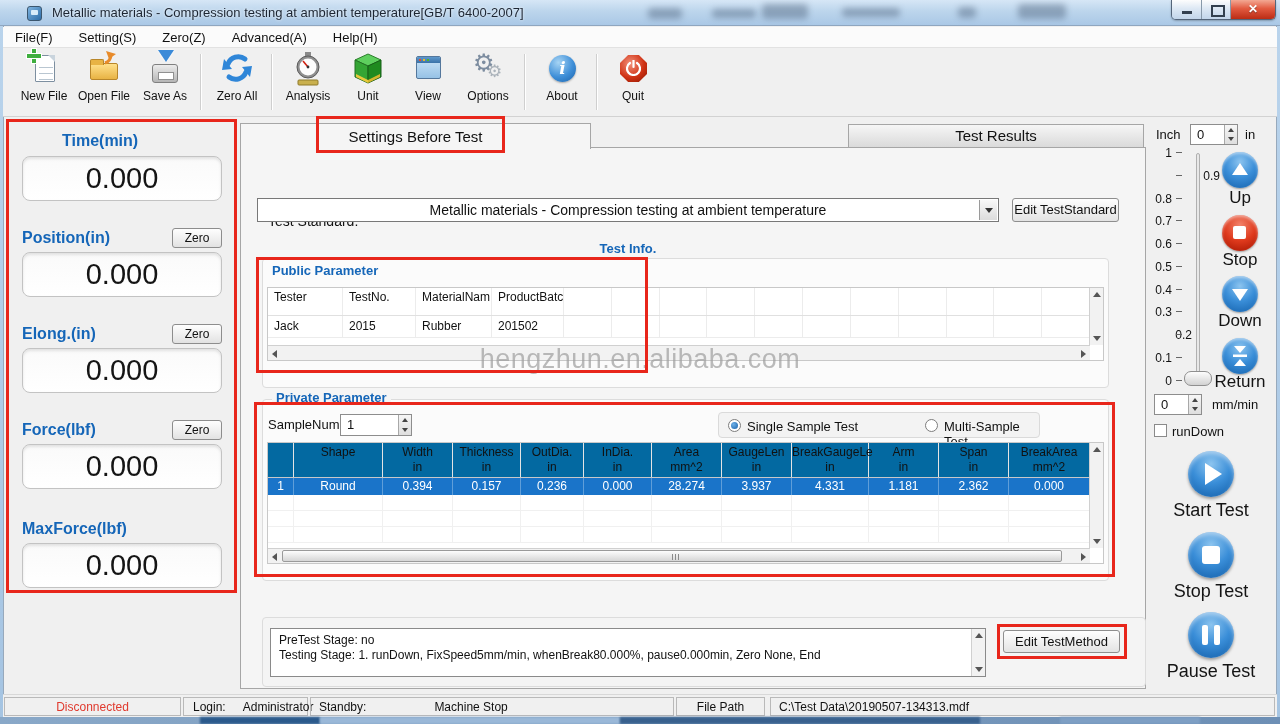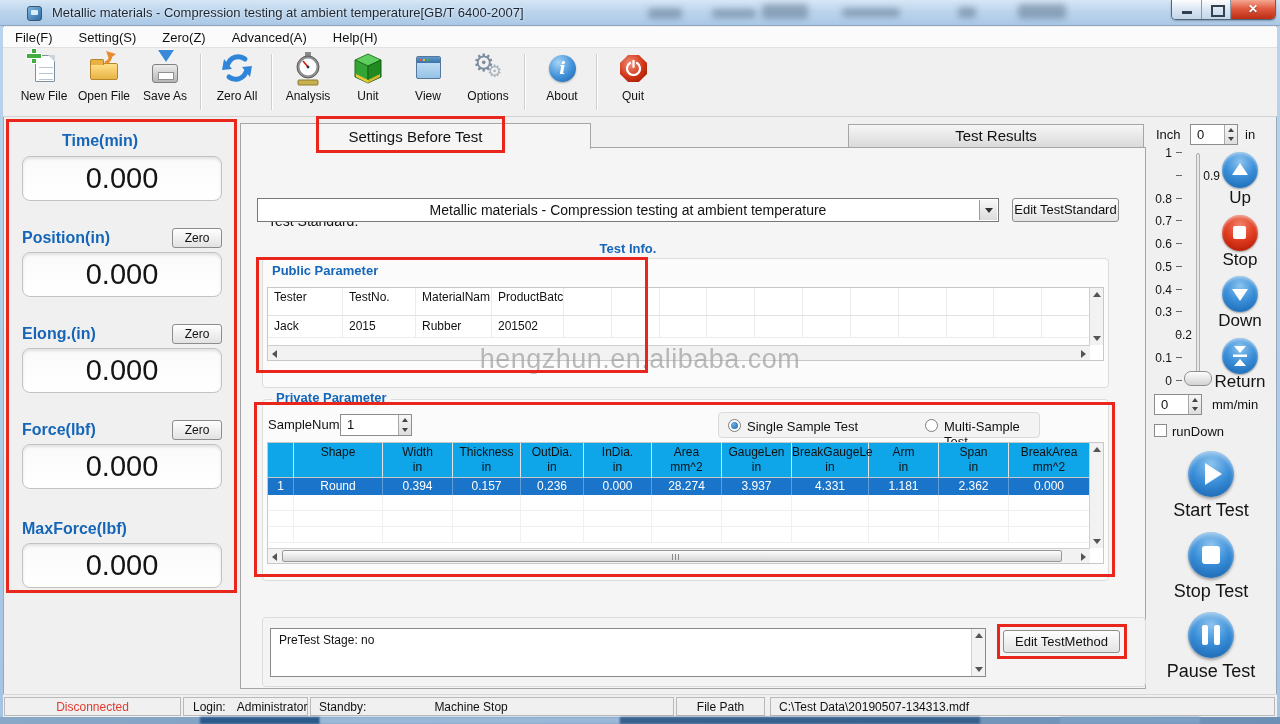--- a/index.html
+++ b/index.html
@@ -133,21 +133,21 @@
   .sb-thumb { position:absolute; top:1px; height:12px; background:linear-gradient(180deg,#fdfdfd,#d6d6d6);
               border:1px solid #9a9a9a; border-radius:2px; }
   .sb-grip { position:absolute; left:50%; top:3px; width:8px; height:6px;
              background:repeating-linear-gradient(90deg,#8a8a8a 0 1px,transparent 1px 3px); }
 
   .watermark { font-size:27px; color:#9f9f9f; opacity:.7; letter-spacing:.5px; text-align:center; }
 
   
   .pv-table { left:267px; top:442px; width:837px; height:122px; background:#fff; border:1px solid #c8c8c8; }
   .pv-grid { display:grid; grid-template-columns:26px 89px 70px 68px 63px 68px 70px 70px 77px 70px 70px 1fr; }
-  .pv-head { height:35px; border-bottom:1px solid #c8c8c8; background:#0ea5e9; }
+  .pv-head { height:35px; border-bottom:1px solid #c8c8c8; background:#0369a1; }
   .pv-head > div { border-right:1px solid #e4e4e4; font-size:12px; color:#111; text-align:center; padding-top:2px; line-height:15px; }
   .pv-sel { height:17px; background:#1a74c9; }
   .pv-sel > div { border-right:1px solid rgba(255,255,255,.3); font-size:12px; color:#fff; text-align:center; line-height:16px; }
   .pv-empty { height:16px; }
   .pv-empty > div { border-right:1px solid #f0f0f0; border-bottom:1px solid #f0f0f0; }
 
   .spinner { background:#fff; border:1px solid #8d8d8d; position:absolute; font-size:13px; color:#111; }
   .spin-val { position:absolute; left:6px; top:2px; }
   .spin-btns { position:absolute; right:0; top:0; bottom:0; width:13px; border-left:1px solid #a8a8a8;
                background:linear-gradient(180deg,#f6f6f6,#dedede); }
@@ -506,20 +506,21 @@
         <span class="sb-arrow sb-right"></span>
       <span class="sb-thumb" style="left:14px;width:780px;">
           <span class="sb-grip"></span>
         </span>
     </div>
   </div>
 
   <div class="abs groupbox" style="left:262px;top:617px;width:884px;height:70px;background:#f4f4f4;"></div>
   <div class="abs method-box">
     <div>PreTest Stage:  no</div>
+    <div>Testing Stage:  1. runDown, FixSpeed5mm/min, whenBreak80.000%, pause0.000min, Zero None, End</div>
     <div class="vsb" style="height:47px;right:0;">
       <span class="sb-arrow sb-up"></span>
         <span class="sb-arrow sb-down"></span>
     </div>
   </div>
   <div class="abs push-btn" style="left:1003px;top:630px;width:117px;height:23px;line-height:21px;">Edit TestMethod</div>
 
   <div>
     <div class="abs small-label" style="left:1156px;top:127px;">Inch</div>
     <div class="spinner" style="left:1190px;top:124px;width:48px;height:21px;">
@@ -592,21 +593,21 @@
       </div>
     <div class="test-label" style="left:1151px;top:581px;">Stop Test</div>
     <div class="test-circle" style="left:1188px;top:612px;">
         <span class="pause-bars"></span>
       </div>
     <div class="test-label" style="left:1151px;top:661px;">Pause Test</div>
   </div>
 
   <div class="abs statusbar">
     <div class="sseg" style="left:1px;width:177px;justify-content:center;color:#e03a2e;">Disconnected</div>
-    <div class="sseg" style="left:180px;width:125px;padding-left:9px;gap:11px;">
+    <div class="sseg" style="left:180px;width:125px;padding-left:9px;gap:17px;">
       <span>Login:</span>
         <span>Administrator</span>
     </div>
     <div class="sseg" style="left:307px;width:364px;padding-left:8px;gap:68px;">
       <span>Standby:</span>
         <span>Machine Stop</span>
     </div>
     <div class="sseg" style="left:673px;width:89px;justify-content:center;">File Path</div>
     <div class="sseg" style="left:767px;width:505px;padding-left:8px;">C:\Test Data\20190507-134313.mdf</div>
   </div>

